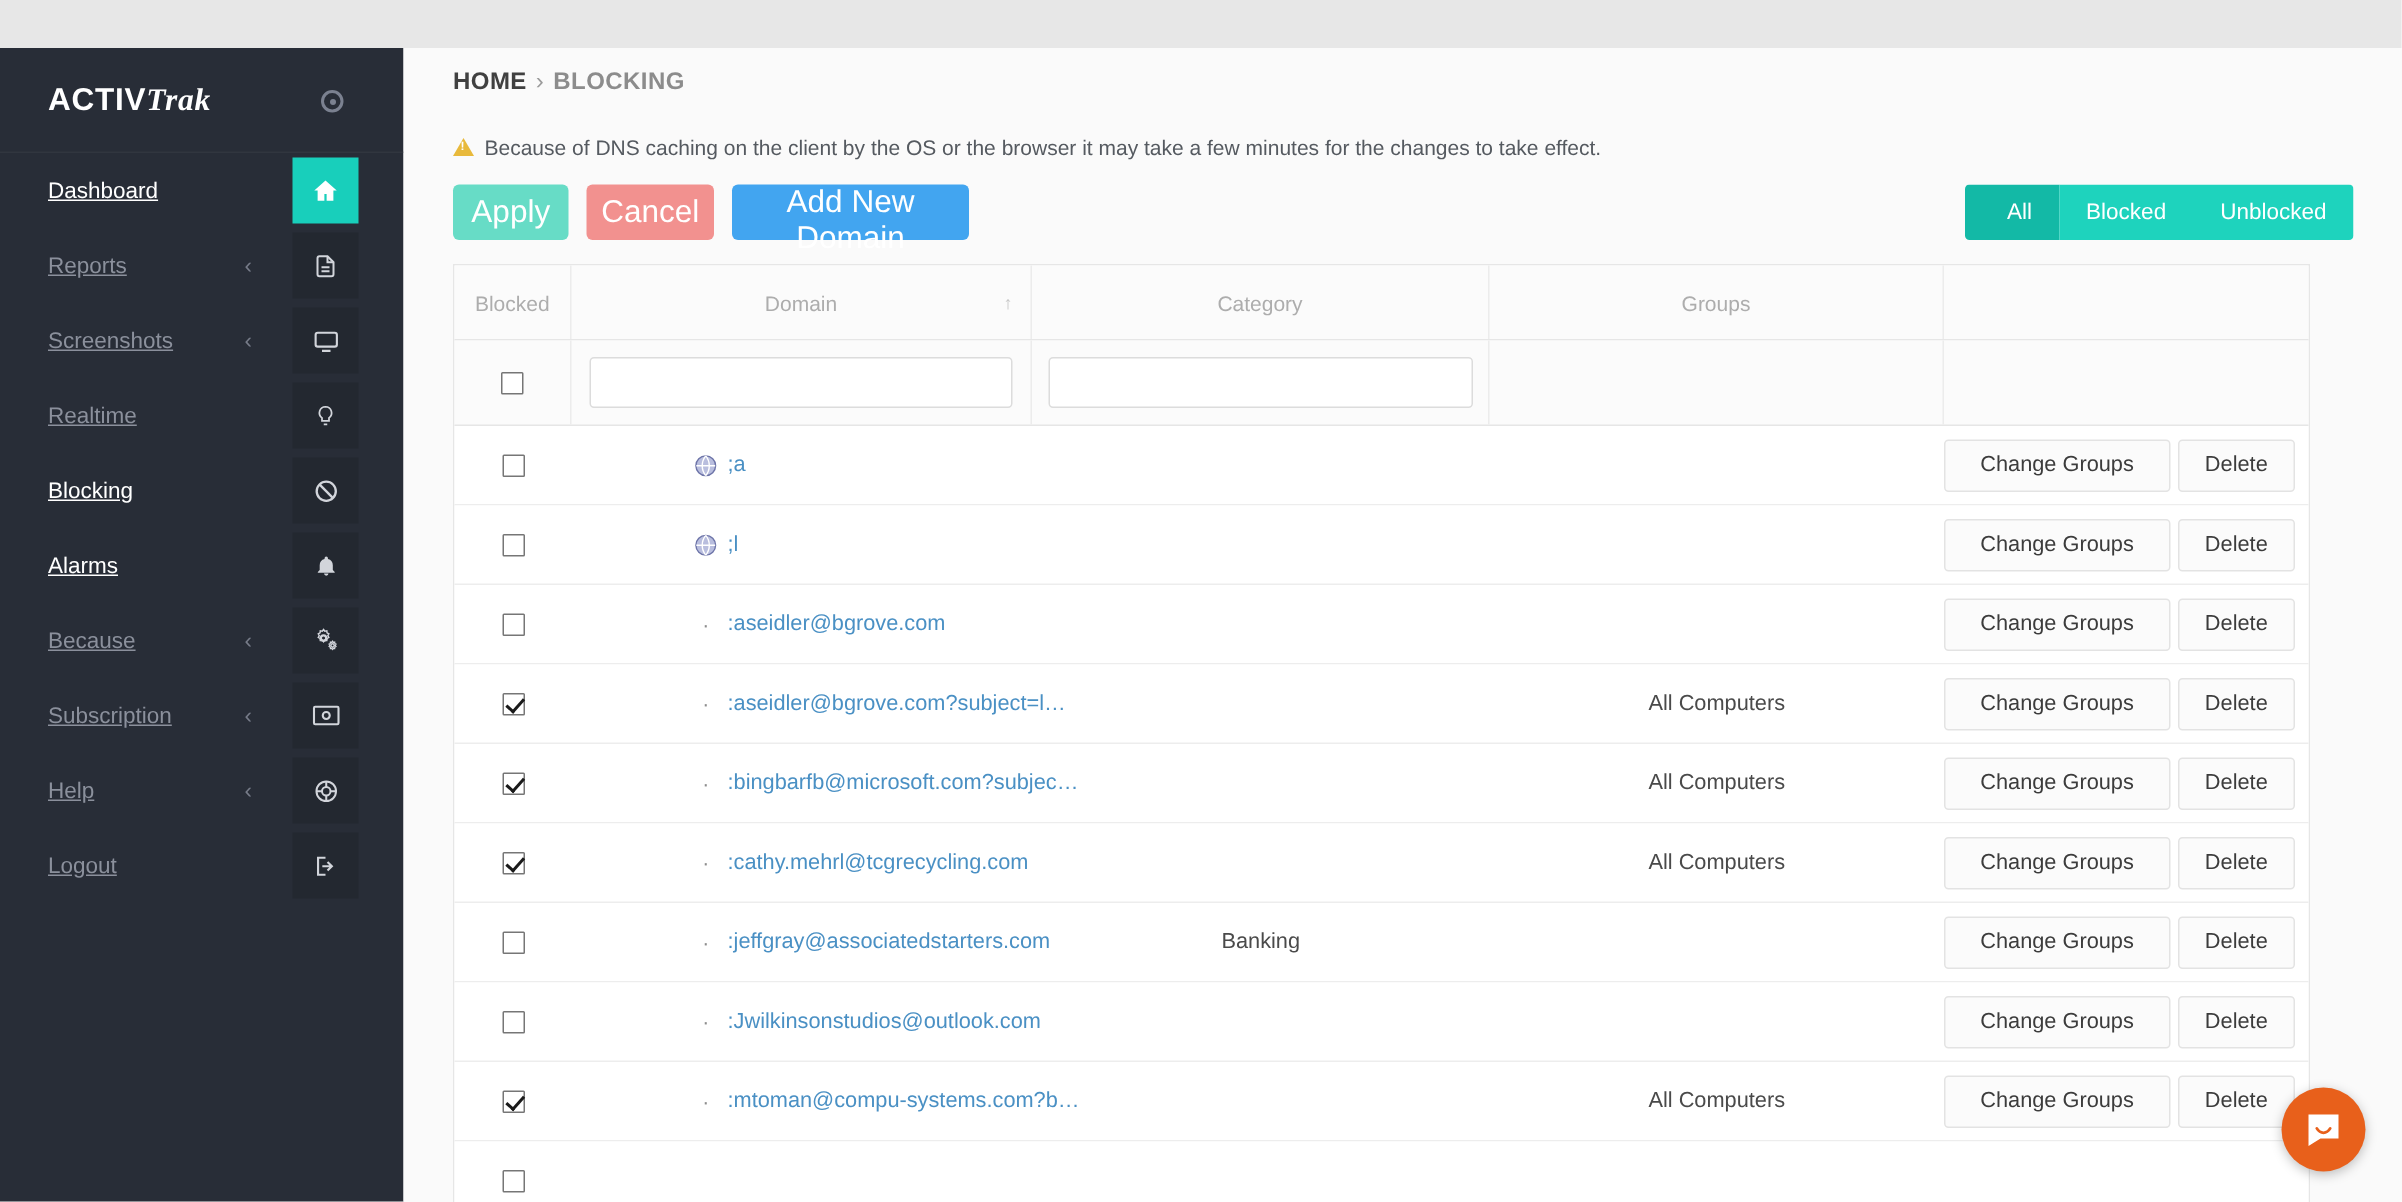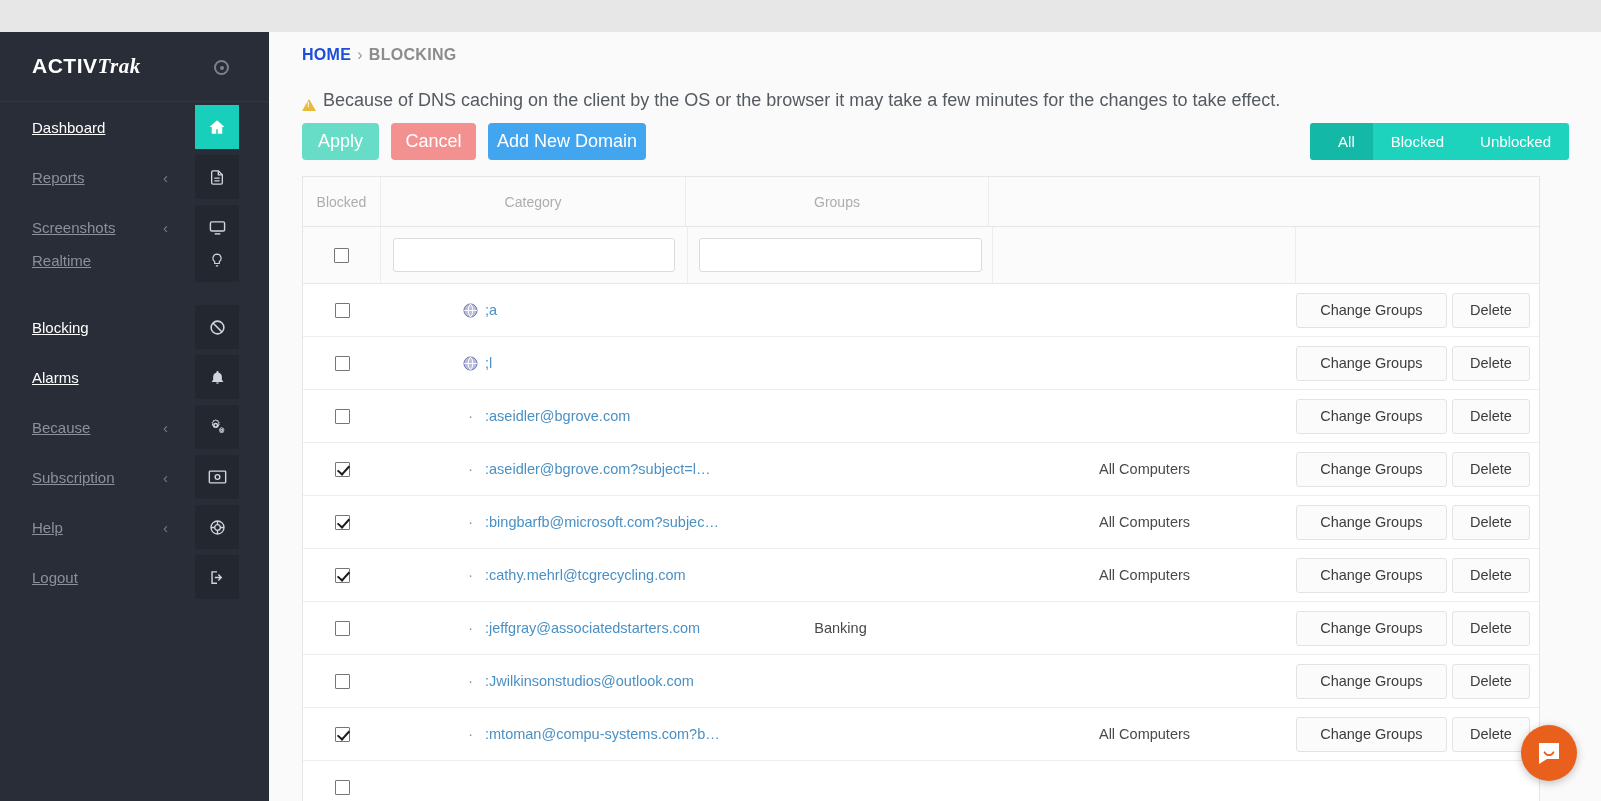--- a/index.html
+++ b/index.html
@@ -78,49 +78,49 @@
   #main {
     position: absolute; left: 269px; top: 32px;
     width: 1332px; height: 769px;
     background: #fafafa;
   }
 
   #breadcrumb {
     position: absolute; left: 33px; top: 14px;
     font-size: 16px; font-weight: bold; letter-spacing: .3px;
   }
-  #breadcrumb .crumb-home { color: #1d4ed8; }
+  #breadcrumb .crumb-home { color: #404040; }
   #breadcrumb .crumb-sep  { color: #9b9b9b; margin: 0 6px; font-weight: normal;}
   #breadcrumb .crumb-cur  { color: #8c8c8c; }
 
   #notice {
     position: absolute; left: 33px; top: 58px;
-    font-size: 18px; color: #555a60;
-    display: flex; align-items: flex-end;
+    font-size: 14px; color: #555a60;
+    display: flex; align-items: center;
   }
   #warning-icon {
     display: inline-block;
     width: 0; height: 0; position: relative;
     border-left: 7px solid transparent;
     border-right: 7px solid transparent;
     border-bottom: 12px solid #e8b93b;
     margin-right: 7px;
   }
   #warning-icon::after {
     content: "!";
     position: absolute; left: -2px; top: 1px;
     font-size: 8px; color: #fff; font-weight: bold;
   }
 
   
   .act-btn {
     position: absolute; top: 91px;
     height: 37px;
     border: none; border-radius: 4px;
-    color: #ffffff; font-size: 18px;
+    color: #ffffff; font-size: 21px;
     font-family: "Liberation Sans", sans-serif;
     cursor: pointer;
   }
   #btn-apply  { left: 33px;  width: 77px;  background: #67dcc6; }
   #btn-cancel { left: 122px; width: 85px;  background: #f2918f; }
   #btn-add    { left: 219px; width: 158px; background: #42a5f0; }
 
   
   #filter-group {
     position: absolute; right: 32px; top: 91px;
@@ -284,21 +284,21 @@
       <span class="nav-label">Screenshots</span>
       <span class="nav-caret">‹</span>
       <span class="nav-icon-box" style="top: 3px;">
         <svg width="17" height="17" viewBox="0 0 24 24" fill="none" stroke="currentColor" stroke-width="2">
             <rect x="2" y="4" width="20" height="13" rx="2"></rect>
             <path d="M8 21h8"></path>
           </svg>
       </span>
     </div>
 
-    <div class="nav-item" style="position: absolute; top: 133px; left: 0px; width: 269px;">
+    <div class="nav-item" style="position: absolute; top: 150px; left: 0px; width: 269px;">
       <span class="nav-label">Realtime</span>
       <span class="nav-icon-box" style="top: 3px;">
         <svg width="14" height="16" viewBox="0 0 24 24" fill="none" stroke="currentColor" stroke-width="2">
             <path d="M9 18h6M10 22h4M12 2a7 7 0 0 0-4 12.7V18h8v-3.3A7 7 0 0 0 12 2z"></path>
           </svg>
       </span>
     </div>
 
     <div class="nav-item active" style="position: absolute; top: 200px; left: 0px; width: 269px;">
       <span class="nav-label">Blocking</span>
@@ -386,20 +386,24 @@
   <div id="filter-group">
     <button class="filter-btn active">All</button>
     <button class="filter-btn">Blocked</button>
     <button class="filter-btn">Unblocked</button>
   </div>
 
   <div id="table">
 
     <div class="trow" id="thead">
       <div class="cell c-blocked">Blocked</div>
+      <div class="cell c-domain">
+        <span>Domain</span>
+        <span class="sort-arrow">↑</span>
+      </div>
       <div class="cell c-category">Category</div>
       <div class="cell c-groups">Groups</div>
       <div class="cell c-actions"></div>
     </div>
 
     <div class="trow" id="filter-row">
       <div class="cell c-blocked">
         <span class="chk"></span>
       </div>
       <div class="cell c-domain">

